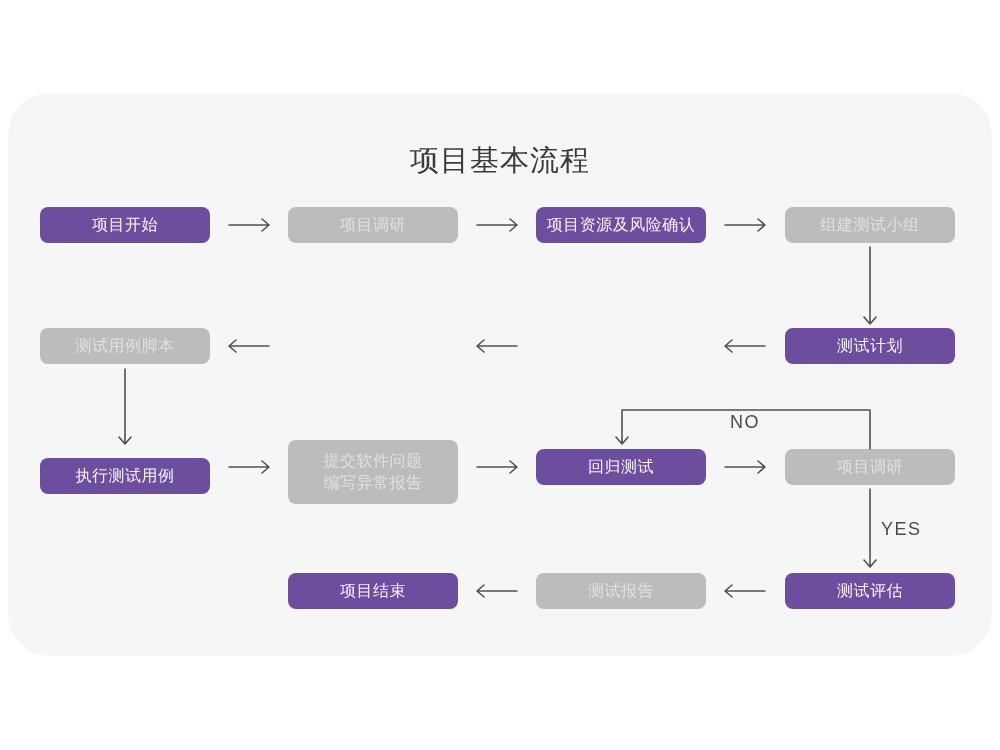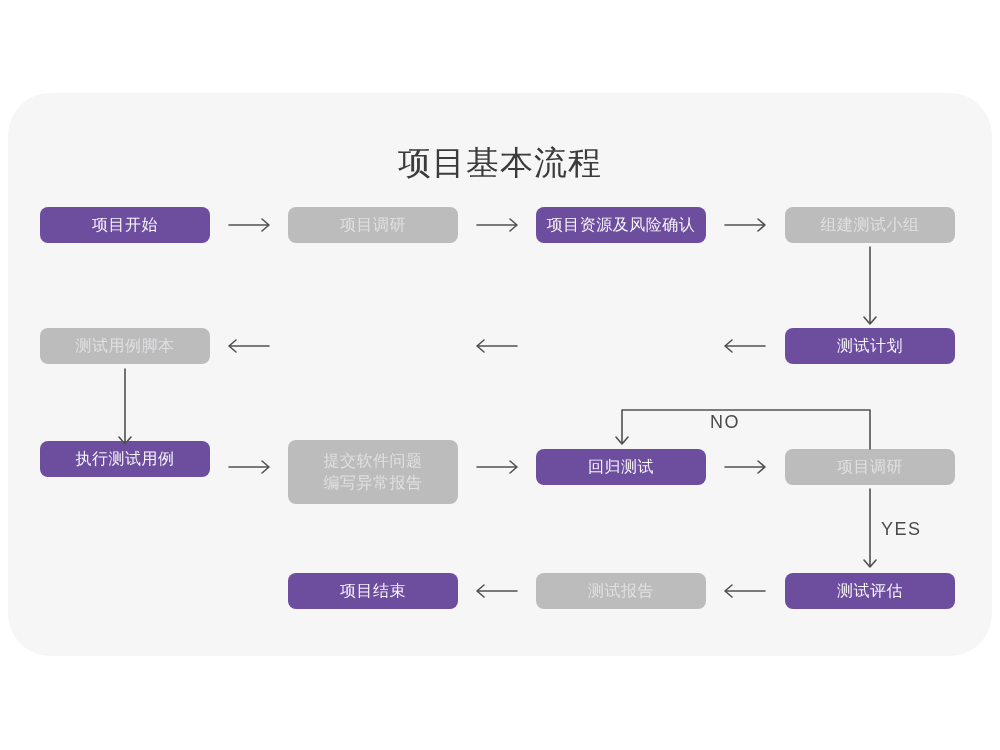--- a/index.html
+++ b/index.html
@@ -5,31 +5,31 @@
   :root{
     --page-bg:#ffffff; --panel-bg:#f6f6f7; --purple:#6d4d9e; --gray:#bdbcbd;
     --purple-text:#f6f3f9; --gray-text:#e0dfe1; --arrow:#515153;
     --title-color:#3b3b3b; --label-color:#4a4a4a;
   }
   *{margin:0;padding:0;box-sizing:border-box}
   html,body{background:var(--page-bg)}
   body{font-family:"Liberation Sans","DejaVu Sans",sans-serif}
   .canvas{position:relative;width:1000px;height:750px;background:var(--page-bg);overflow:hidden}
   .panel{position:absolute;left:8px;top:93px;width:984px;height:563px;background:var(--panel-bg);border-radius:42px}
-  .title{position:absolute;left:0;top:141px;width:1000px;text-align:center;font-size:33px;
+  .title{position:absolute;left:0;top:141px;width:1000px;text-align:center;font-size:29px;
          font-weight:500;color:var(--title-color);letter-spacing:1px}
   .node{position:absolute;width:170px;height:36px;border-radius:8px;display:flex;flex-direction:column;
         align-items:center;justify-content:center;font-size:16px;letter-spacing:.5px;line-height:1.35;text-align:right}
   .node.purple{background:var(--purple);color:var(--purple-text)}
   .node.gray{background:var(--gray);color:var(--gray-text)}
   .node.tall{height:64px}
   .arrows{position:absolute;left:0;top:0;width:1000px;height:750px;pointer-events:none}
   .arrows path{stroke:var(--arrow);stroke-width:1.6;fill:none;stroke-linecap:round;stroke-linejoin:round}
   .edge-label{position:absolute;font-size:18px;color:var(--label-color);letter-spacing:1.5px}
-  .edge-label.no{left:710px;top:412px;width:70px;text-align:left}
+  .edge-label.no{left:710px;top:412px;width:70px;text-align:center}
   .edge-label.yes{left:881px;top:519px}
 </style>
 </head>
 <body>
 
 <div class="canvas">
   <div class="panel"></div>
 
   <h1 class="title">项目基本流程</h1>
 
@@ -46,21 +46,21 @@
       <span>组建测试小组</span>
     </div>
 
   <div class="node gray" style="left:40px;top:328px">
       <span>测试用例脚本</span>
     </div>
   <div class="node purple" style="left:785px;top:328px">
       <span>测试计划</span>
     </div>
 
-  <div class="node purple" style="left:40px;top:441px">
+  <div class="node purple" style="left:40px;top:458px">
       <span>执行测试用例</span>
     </div>
   <div class="node gray tall" style="left:288px;top:440px">
     <span>提交软件问题</span>
     <span>编写异常报告</span>
   </div>
   <div class="node purple" style="left:536px;top:449px">
       <span>回归测试</span>
     </div>
   <div class="node gray" style="left:785px;top:449px">

